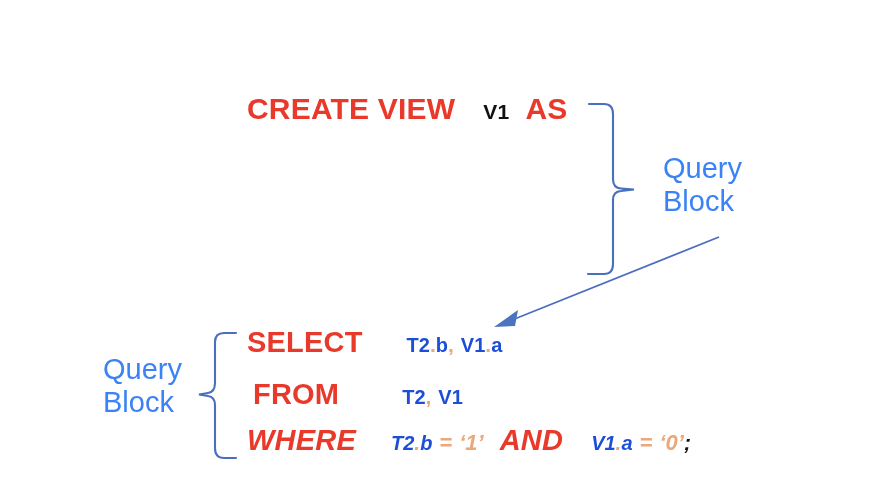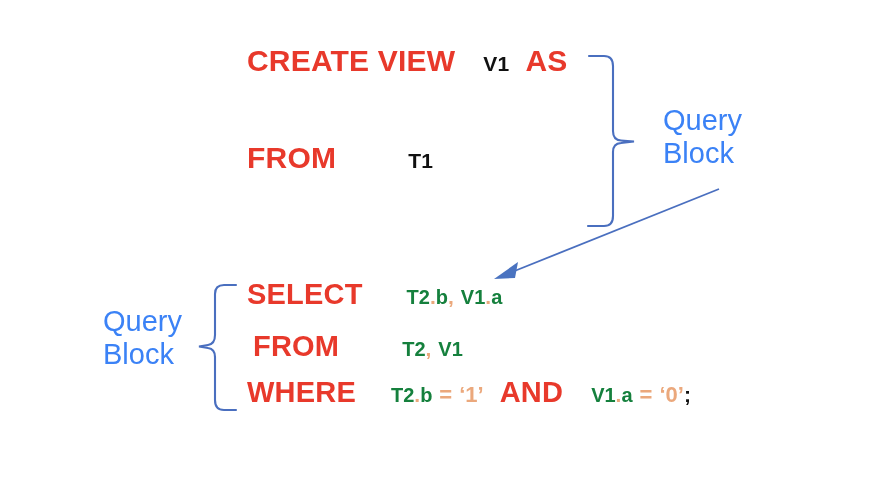--- a/index.html
+++ b/index.html
@@ -12,41 +12,42 @@
     background: #ffffff;
     font-family: "Liberation Sans", sans-serif;
     overflow: hidden;
     position: relative;
   }
   #canvas {
     position: relative;
     width: 886px;
     height: 412px;
     background: #ffffff;
+    margin-top: 48px;
   }
   .code-line {
     position: absolute;
     white-space: nowrap;
     line-height: 1;
   }
   .kw {
     color: #E8392B;
     font-weight: bold;
     letter-spacing: 0.2px;
   }
   .kw-big { font-size: 30px; }
   .kw-med { font-size: 29px; }
   .ident {
     color: #111111;
     font-size: 21px;
     font-weight: bold;
     letter-spacing: 0.2px;
   }
   .ident-sm {
-    color: #15803d;
+    color: #1d4ed8;
     font-size: 20px;
     font-weight: bold;
   }
   .punc {
     color: #EBA87C;
     font-size: 21px;
     font-weight: bold;
   }
   .punc-lit {
     color: #EBA87C;
@@ -98,34 +99,31 @@
       <line x1="719" y1="189" x2="512" y2="272" stroke="#4A6FBF" stroke-width="1.8"></line>
       <polygon points="494,279 518,262 515,278" fill="#4A73C0"></polygon>
     </g>
   </svg>
 
   <div class="code-line" style="left:247px; top:46px;">
     <span class="kw kw-big">CREATE VIEW</span><span class="gap-lg"></span><span class="ident">V1</span><span class="gap-md"></span><span class="kw kw-big">AS</span>
   </div>
 
 
-  <div class="code-line" style="left:247px; top:143px;">
-    <span class="kw kw-big">FROM</span><span class="gap-lg"></span><span class="gap-lg"></span><span class="gap-md"></span><span class="ident">T1</span>
-  </div>
 
 
   <div class="code-line" style="left:247px; top:280px;">
     <span class="kw kw-med">SELECT</span><span class="gap-lg"></span><span class="gap-md"></span><span class="ident-sm">T2</span><span class="punc">.</span><span class="ident-sm">b</span><span class="punc">,</span><span class="gap-sm"></span><span class="ident-sm">V1</span><span class="punc">.</span><span class="ident-sm">a</span>
   </div>
 
   <div class="code-line" style="left:253px; top:332px;">
     <span class="kw kw-med">FROM</span><span class="gap-lg"></span><span class="gap-lg"></span><span class="gap-sm"></span><span class="ident-sm">T2</span><span class="punc">,</span><span class="gap-sm"></span><span class="ident-sm">V1</span>
   </div>
 
-  <div class="code-line" style="left:247px; top:378px;">
+  <div class="code-line" style="left:247px; top:378px;font-style:italic;">
     <span class="kw kw-med">WHERE</span><span class="gap-lg"></span><span class="gap-sm"></span><span class="ident-sm">T2</span><span class="punc">.</span><span class="ident-sm">b</span><span class="gap-sm"></span><span class="punc-lit">=</span><span class="gap-sm"></span><span class="punc-lit">‘1’</span><span class="gap-md"></span><span class="kw kw-med">AND</span><span class="gap-lg"></span><span class="ident-sm">V1</span><span class="punc">.</span><span class="ident-sm">a</span><span class="gap-sm"></span><span class="punc-lit">=</span><span class="gap-sm"></span><span class="punc-lit">‘0’</span><span class="semi">;</span>
   </div>
 
   <div class="label-block" style="left:663px; top:104px;">Query
 Block</div>
 
   <div class="label-block" style="left:103px; top:305px;">Query
 Block</div>
 
 </div>

